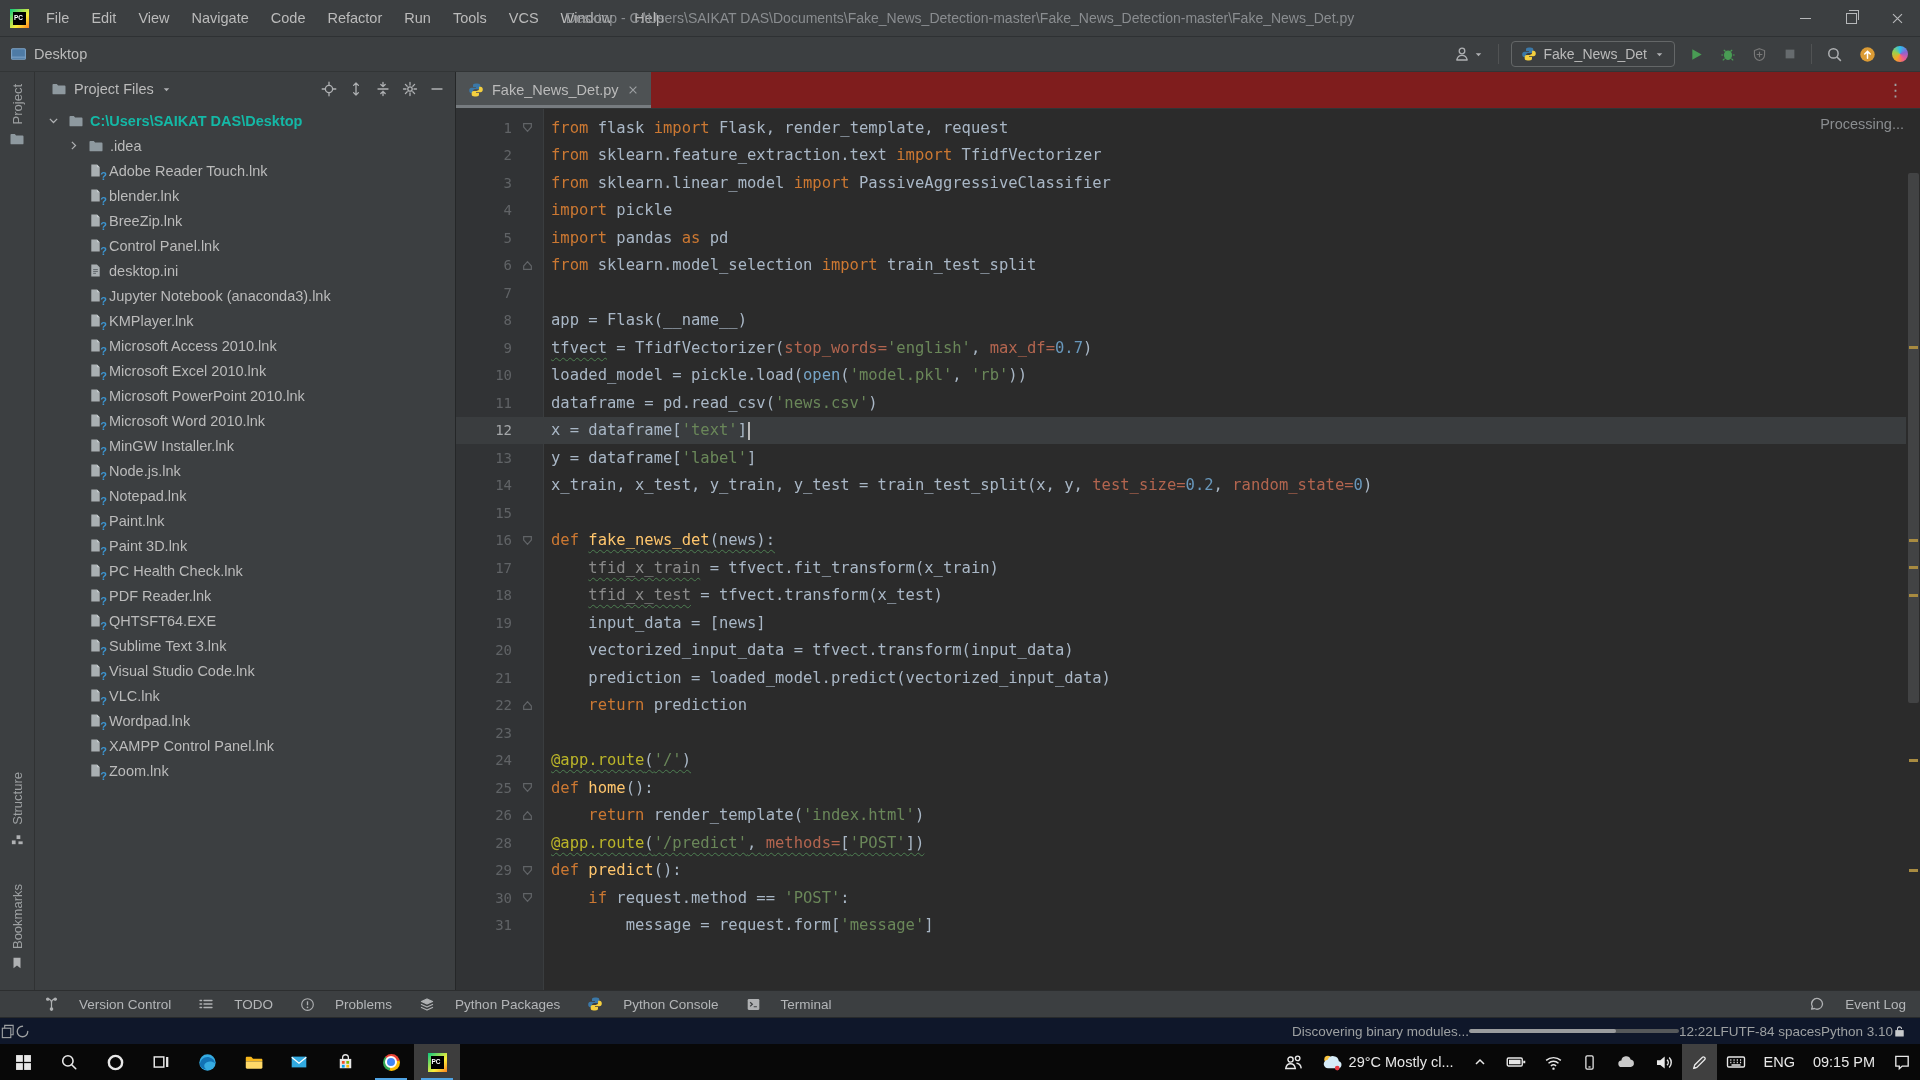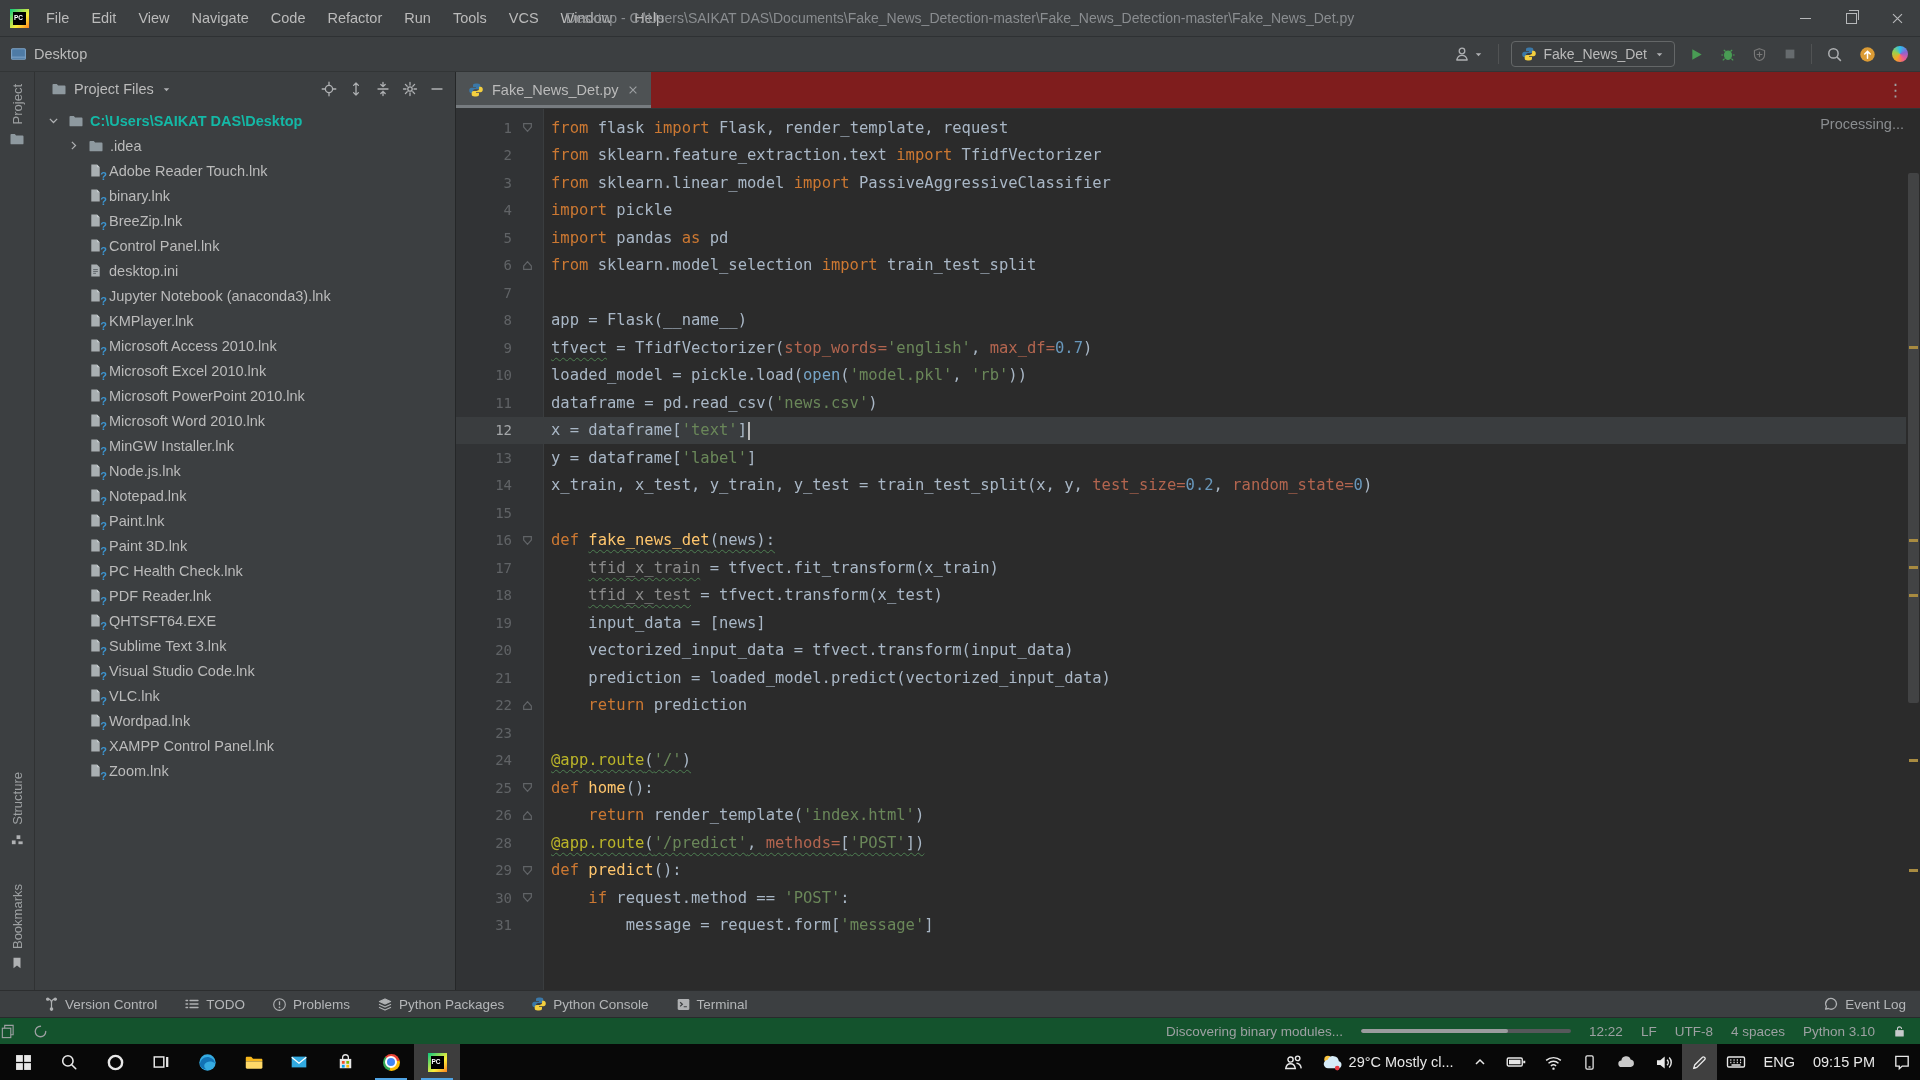--- a/index.html
+++ b/index.html
@@ -80,24 +80,24 @@
            text-decoration-thickness:1px;text-underline-offset:3.5px}
   .caret{display:inline-block;width:1.5px;height:18px;background:#BBBBBB;vertical-align:middle;margin-left:1px}
   #processing{position:absolute;top:7px;right:16px;color:#8A8D90;font-size:14.5px;font-family:"Liberation Sans",sans-serif}
   #vscroll{position:absolute;right:0;top:0;bottom:0;width:14px}
   #vthumb{position:absolute;right:1px;top:64px;width:11px;height:530px;background:#595C5E;opacity:.5;border-radius:2px;display:block}
   .stripe-tick{position:absolute;right:2px;width:9px;height:3px;background:#A88B41}
 
   
   #toolbuttons{height:26px;background:#3C3F41;border-top:1px solid #2C2E2F;display:flex;align-items:center;
                padding:0 14px 0 44px;gap:27px;color:#B4B6B8;font-size:13.5px;flex:none}
-  .twbtn{display:flex;align-items:center;gap:6px}
+  .twbtn{display:flex;align-items:center;gap:20px}
   .tw-right{margin-left:auto;display:flex;gap:6px;align-items:center}
-  #statusbar{height:26px;background:#14532d;border-top:1px solid #282A2B;display:flex;align-items:center;
-             padding:0 14px 0 0;gap:18px;color:#9DA0A2;font-size:13.5px;flex:none}
+  #statusbar{height:26px;background:#0f172a;border-top:1px solid #282A2B;display:flex;align-items:center;
+             padding:0 14px 0 0;color:#9DA0A2;font-size:13.5px;flex:none}
   .sb-spacer{flex:1}
   .progress{width:210px;height:4px;background:#55585A;border-radius:2px;overflow:hidden}
   .progress i{display:block;height:100%;background:#9A9C9E;border-radius:2px}
 
   
   #taskbar{height:36px;background:#080808;display:flex;align-items:stretch;flex:none;color:#E8E8E8}
   .tapp{width:46px;display:flex;align-items:center;justify-content:center;position:relative}
   .tapp.running::after,.tapp.active::after{content:"";position:absolute;bottom:0;left:7px;right:7px;height:2.5px;background:#4FA3E3}
   .tapp.active{background:#3D3D3D}
   #tray{margin-left:auto;display:flex;align-items:stretch}
@@ -350,21 +350,21 @@
             <span class="spacer"></span>
             <span class="ic">
               <span class="flnk">
                 <svg viewBox="0 0 16 16" width="15" height="15">
                   <path d="M3.5 1.5h6l3 3v10h-9z" fill="#A9AFB2"></path>
                   <path d="M9.5 1.5v3h3z" fill="#C9CED1"></path>
                 </svg>
                 <b>?</b>
               </span>
             </span>
-            <span>binary.lnk</span>
+            <span>blender.lnk</span>
           </div>
           <div class="trow t-ind2">
             <span class="spacer"></span>
             <span class="ic">
               <span class="flnk">
                 <svg viewBox="0 0 16 16" width="15" height="15">
                   <path d="M3.5 1.5h6l3 3v10h-9z" fill="#A9AFB2"></path>
                   <path d="M9.5 1.5v3h3z" fill="#C9CED1"></path>
                 </svg>
                 <b>?</b>

